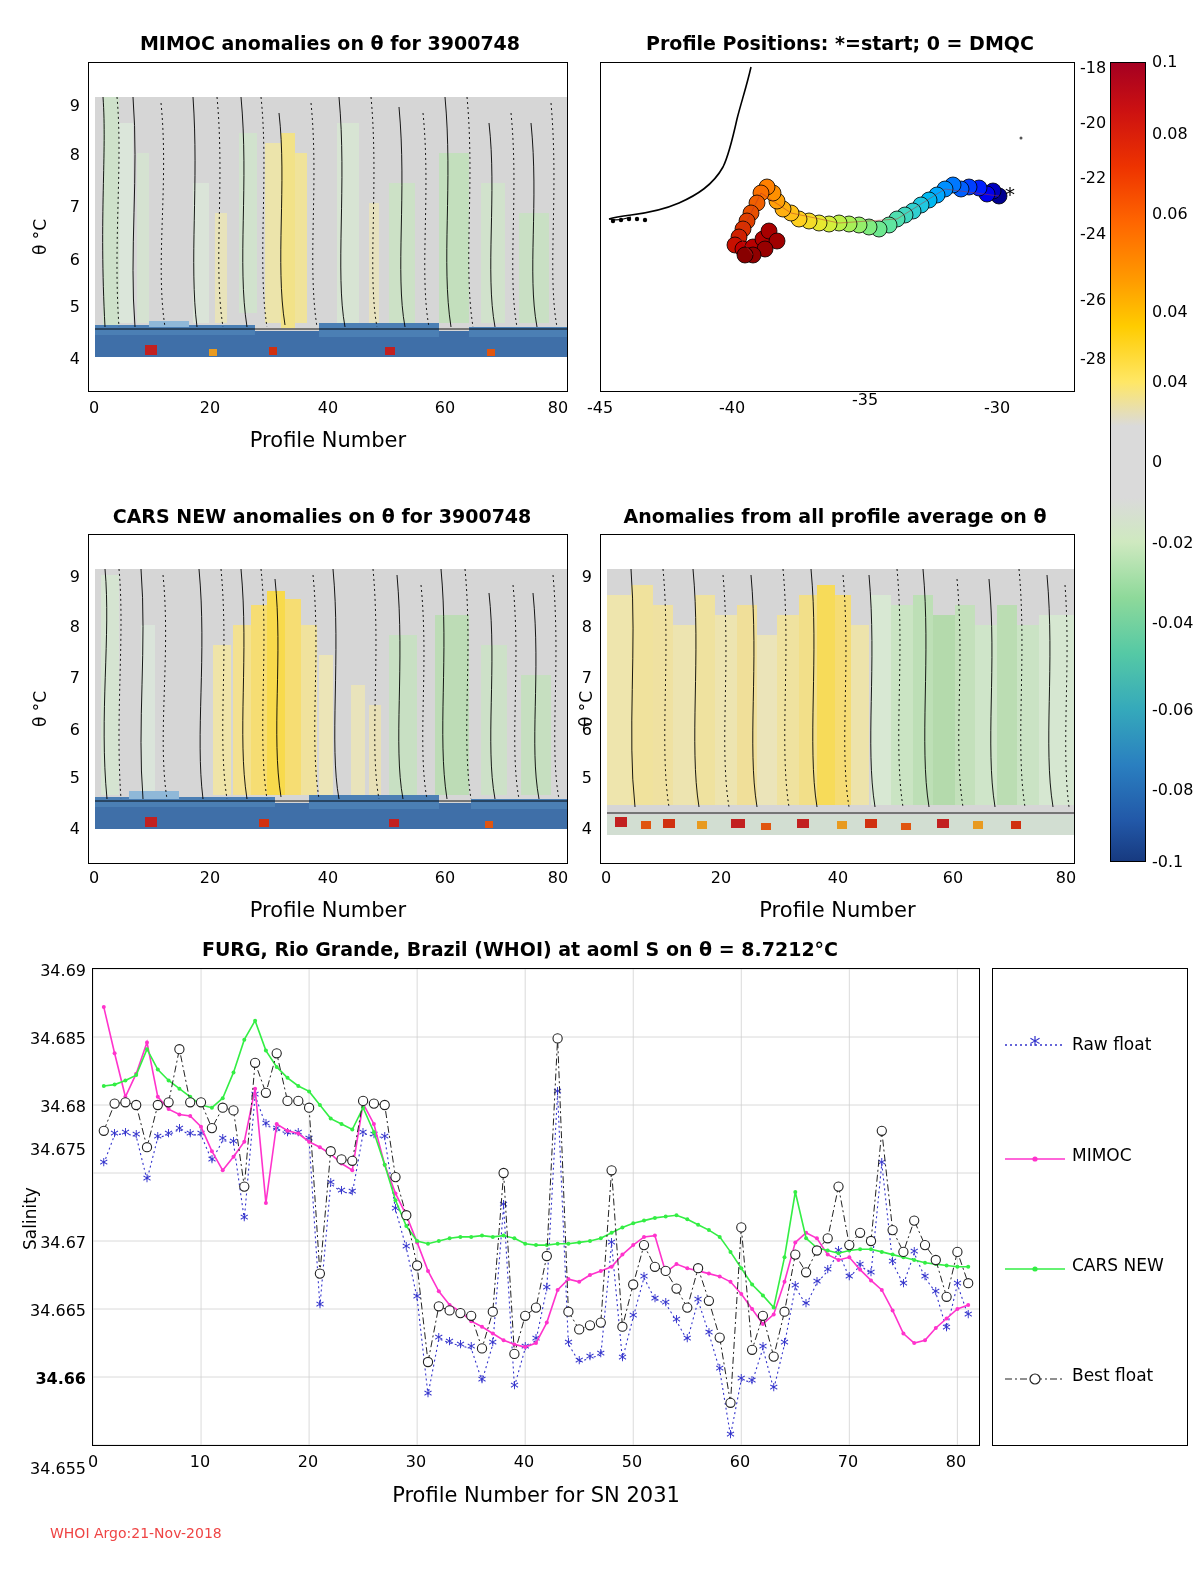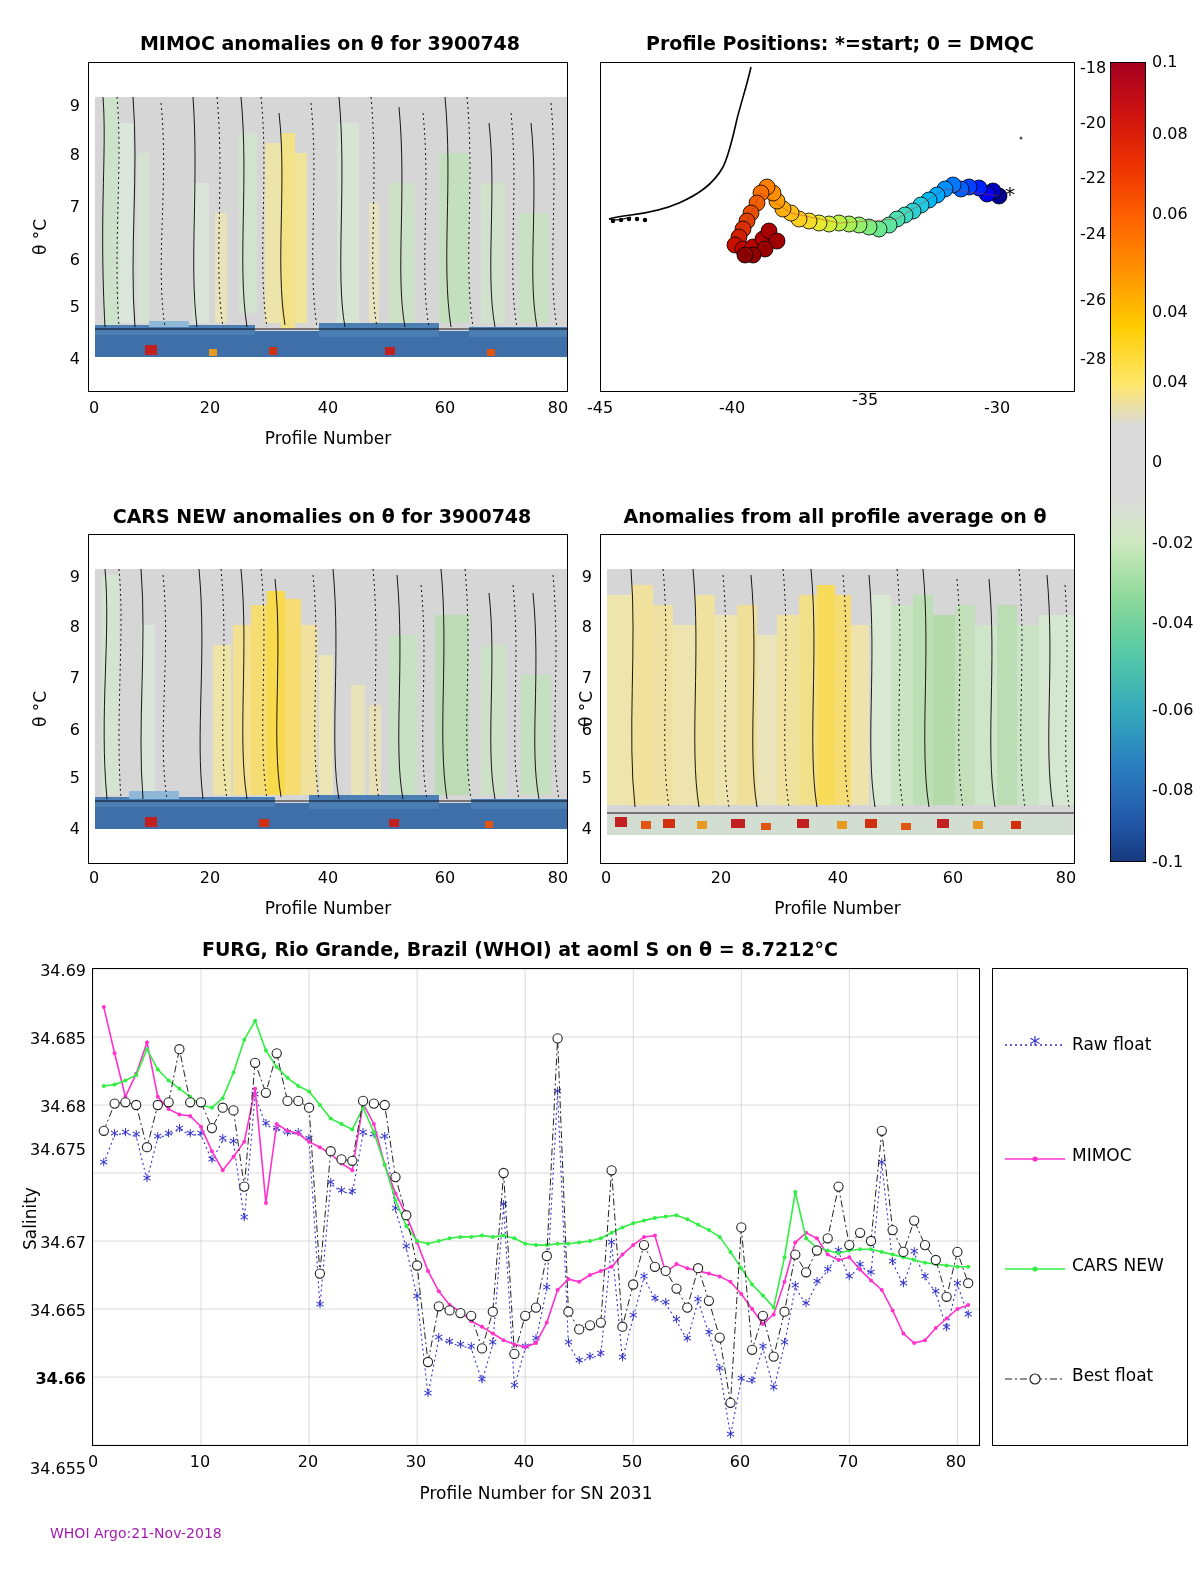--- a/index.html
+++ b/index.html
@@ -4,26 +4,26 @@
 <style>
   html,body{margin:0;padding:0;}
   body{
     width:1200px;height:1575px;background:#ffffff;
     font-family:"DejaVu Sans", sans-serif;
     position:relative;overflow:hidden;
   }
   .panel{position:absolute;}
   .axis-box{position:absolute;border:1px solid #000;box-sizing:border-box;background:#fff;overflow:hidden;}
   .title{position:absolute;font-weight:bold;font-size:19px;color:#000;text-align:center;white-space:nowrap;}
-  .axlabel{position:absolute;font-size:17px;color:#000;text-align:center;white-space:nowrap;}
+  .axlabel{position:absolute;font-size:21px;color:#000;text-align:center;white-space:nowrap;}
   .tick{position:absolute;font-size:16px;color:#000;white-space:nowrap;}
   .tick.r{text-align:right;}
   .tick.c{text-align:center;}
   .ylabel-rot{position:absolute;font-size:17px;color:#000;transform:rotate(-90deg);transform-origin:0 0;white-space:nowrap;}
-  .footer{position:absolute;font-size:14px;color:#a21caf;}
+  .footer{position:absolute;font-size:14px;color:#ef4444;}
   svg{display:block;}
   .legend-box{position:absolute;border:1px solid #000;background:#fff;box-sizing:border-box;}
   .legend-label{position:absolute;font-size:17px;color:#000000;white-space:nowrap;}
   .cbar-tick{position:absolute;font-size:16px;color:#000;white-space:nowrap;}
 </style>
 </head>
 <body>
 
 <div class="panel">
   <div class="title" style="left:85px;top:32px;width:490px;">MIMOC anomalies on θ  for 3900748</div>

